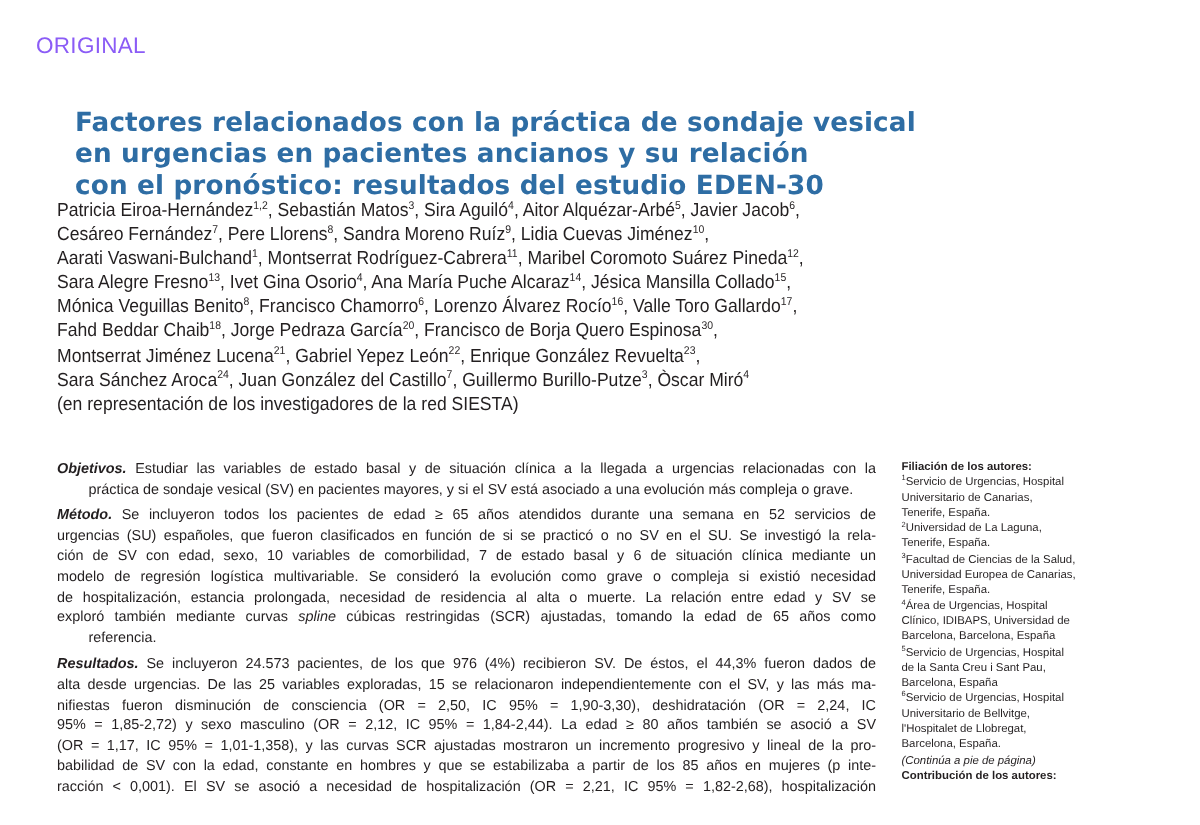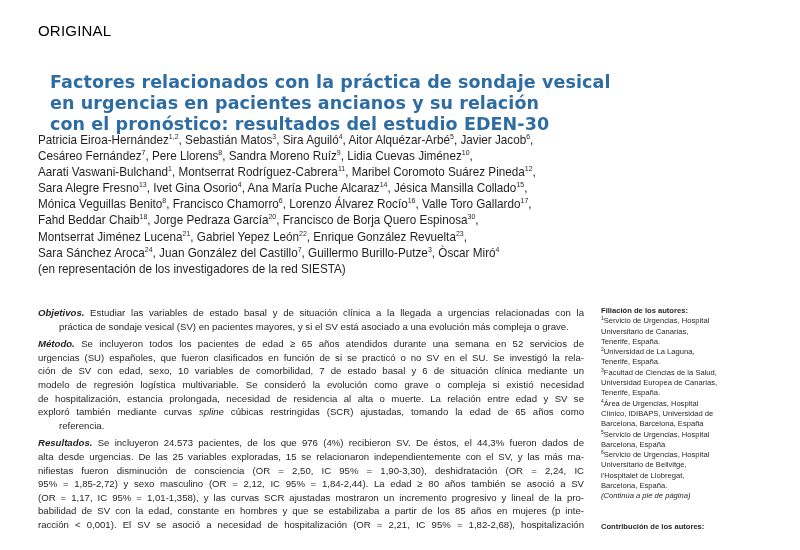--- a/index.html
+++ b/index.html
@@ -10,25 +10,25 @@
     body {
       width: 800px;
       height: 550px;
       overflow: hidden;
       position: relative;
       font-family: "Liberation Sans", sans-serif;
       color: #231f20;
     }
     .section-label {
       position: absolute;
-      left: 38px;
+      left: 24px;
       top: 22px;
       font-size: 15px;
       letter-spacing: 0.2px;
-      color: #000000;
+      color: #8b5cf6;
     }
     .title {
       position: absolute;
       left: 38px;
       top: 60px;
       width: 560px;
       font-family: "DejaVu Sans", sans-serif;
       font-weight: bold;
       font-size: 17.5px;
       line-height: 21px;
@@ -71,21 +71,21 @@
       top: 306px;
       width: 190px;
       font-size: 7.6px;
       line-height: 10.3px;
       color: #231f20;
     }
     .sidebar .heading { font-weight: bold; display: block; }
     .sidebar .aff { display: block; }
     .sidebar .aff sup { font-size: 5px; vertical-align: 3px; line-height: 0; }
     .sidebar .continue { font-style: italic; display: block; }
-    .sidebar .heading2 { font-weight: bold; display: block; margin-top: 20px; }
+    .sidebar .heading2 { font-weight: bold; display: block; margin-top: 0; }
   </style>
 </head>
 <body>
 
 <div class="section-label">ORIGINAL</div>
 
 <h1 class="title">
   <span>Factores relacionados con la práctica de sondaje vesical</span>
   <span>en urgencias en pacientes ancianos y su relación</span>
   <span>con el pronóstico: resultados del estudio EDEN-30</span>
@@ -136,20 +136,21 @@
       <span class="aff"><span>Tenerife, España.</span></span>
       <span class="aff"><sup>2</sup><span>Universidad de La Laguna,</span></span>
       <span class="aff"><span>Tenerife, España.</span></span>
       <span class="aff"><sup>3</sup><span>Facultad de Ciencias de la Salud,</span></span>
       <span class="aff"><span>Universidad Europea de Canarias,</span></span>
       <span class="aff"><span>Tenerife, España.</span></span>
       <span class="aff"><sup>4</sup><span>Área de Urgencias, Hospital</span></span>
       <span class="aff"><span>Clínico, IDIBAPS, Universidad de</span></span>
       <span class="aff"><span>Barcelona, Barcelona, España</span></span>
       <span class="aff"><sup>5</sup><span>Servicio de Urgencias, Hospital</span></span>
+      <span class="aff"><span>de la Santa Creu i Sant Pau,</span></span>
       <span class="aff"><span>Barcelona, España</span></span>
       <span class="aff"><sup>6</sup><span>Servicio de Urgencias, Hospital</span></span>
       <span class="aff"><span>Universitario de Bellvitge,</span></span>
       <span class="aff"><span>l'Hospitalet de Llobregat,</span></span>
       <span class="aff"><span>Barcelona, España.</span></span>
     </div>
   <span class="continue">(Continúa a pie de página)</span>
   <span class="heading2">Contribución de los autores:</span>
 </div>
 

